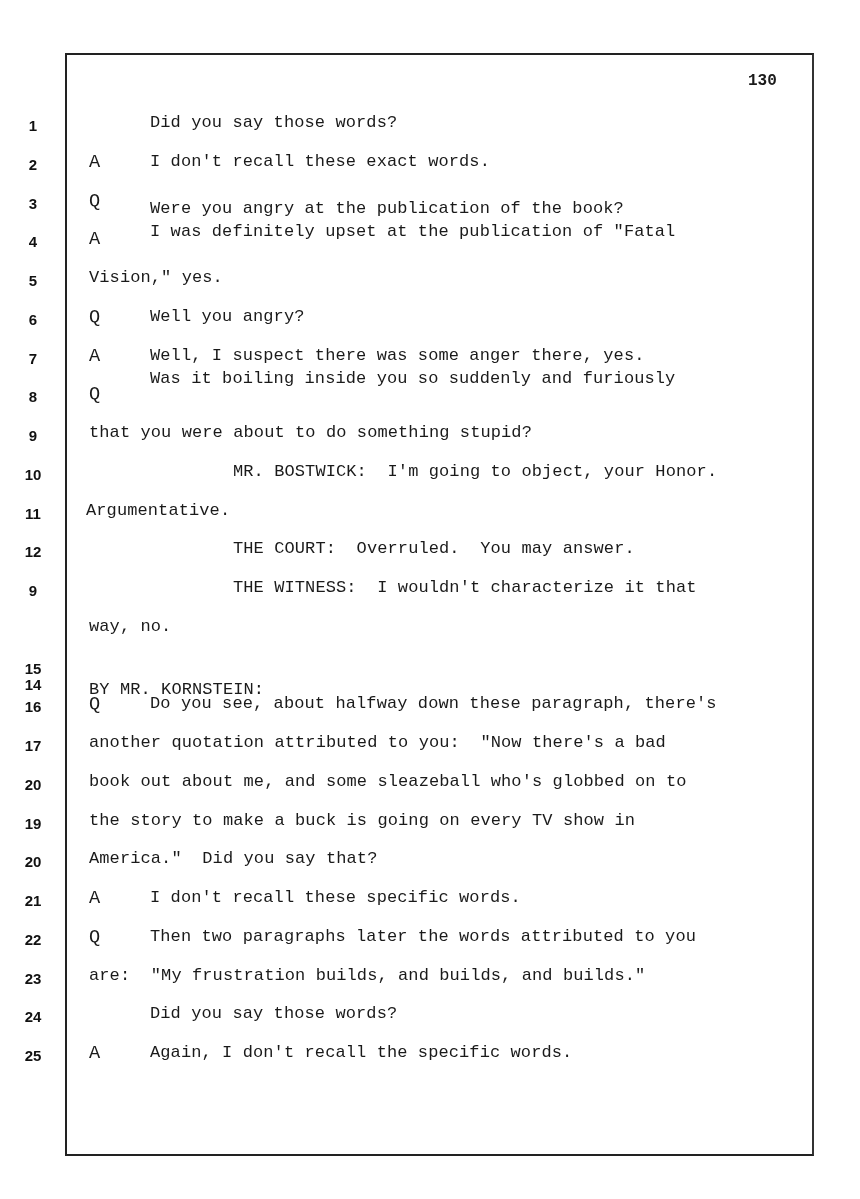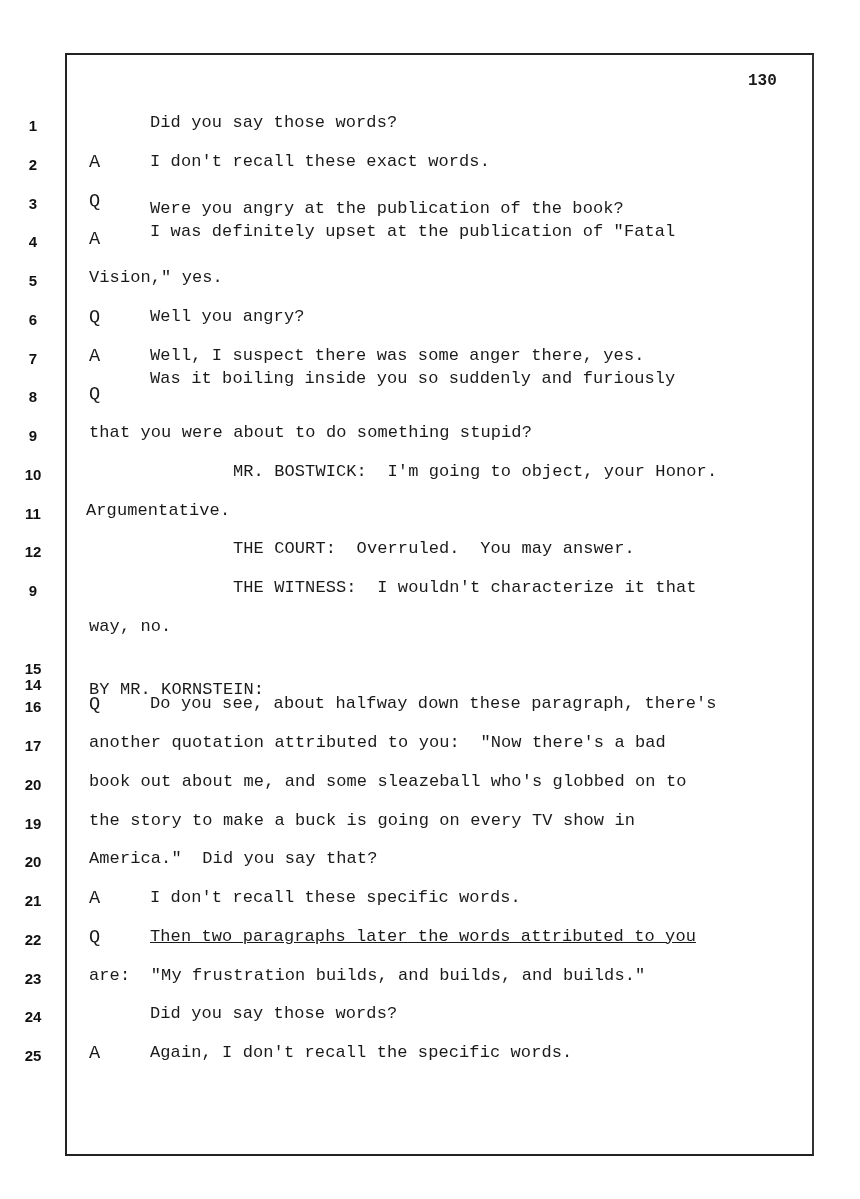--- a/index.html
+++ b/index.html
@@ -87,21 +87,21 @@
     <div class="line-text" style="top: 771.75px; left: 89px;">book out about me, and some sleazeball who's globbed on to</div>
     <div class="line-num" style="top: 814.5px;">19</div>
     <div class="line-text" style="top: 810.5px; left: 89px;">the story to make a buck is going on every TV show in</div>
     <div class="line-num" style="top: 853.25px;">20</div>
     <div class="line-text" style="top: 849.25px; left: 89px;">America."  Did you say that?</div>
     <div class="line-num" style="top: 892px;">21</div>
     <div class="speaker" style="top: 888px;">A</div>
     <div class="line-text" style="top: 888px; left: 150px;">I don't recall these specific words.</div>
     <div class="line-num" style="top: 930.75px;">22</div>
     <div class="speaker" style="top: 926.75px;">Q</div>
-    <div class="line-text" style="top: 926.75px; left: 150px; text-decoration: underline;">Then two paragraphs later the words attributed to you</div>
+    <div class="line-text" style="top: 926.75px; left: 150px;">Then two paragraphs later the words attributed to you</div>
     <div class="line-num" style="top: 969.5px;">23</div>
     <div class="line-text" style="top: 965.5px; left: 89px;">are:  "My frustration builds, and builds, and builds."</div>
     <div class="line-num" style="top: 1008.25px;">24</div>
     <div class="line-text" style="top: 1004.25px; left: 150px;">Did you say those words?</div>
     <div class="line-num" style="top: 1047px;">25</div>
     <div class="speaker" style="top: 1043px;">A</div>
     <div class="line-text" style="top: 1043px; left: 150px;">Again, I don't recall the specific words.</div>
   </div>
 
 </body></html>

